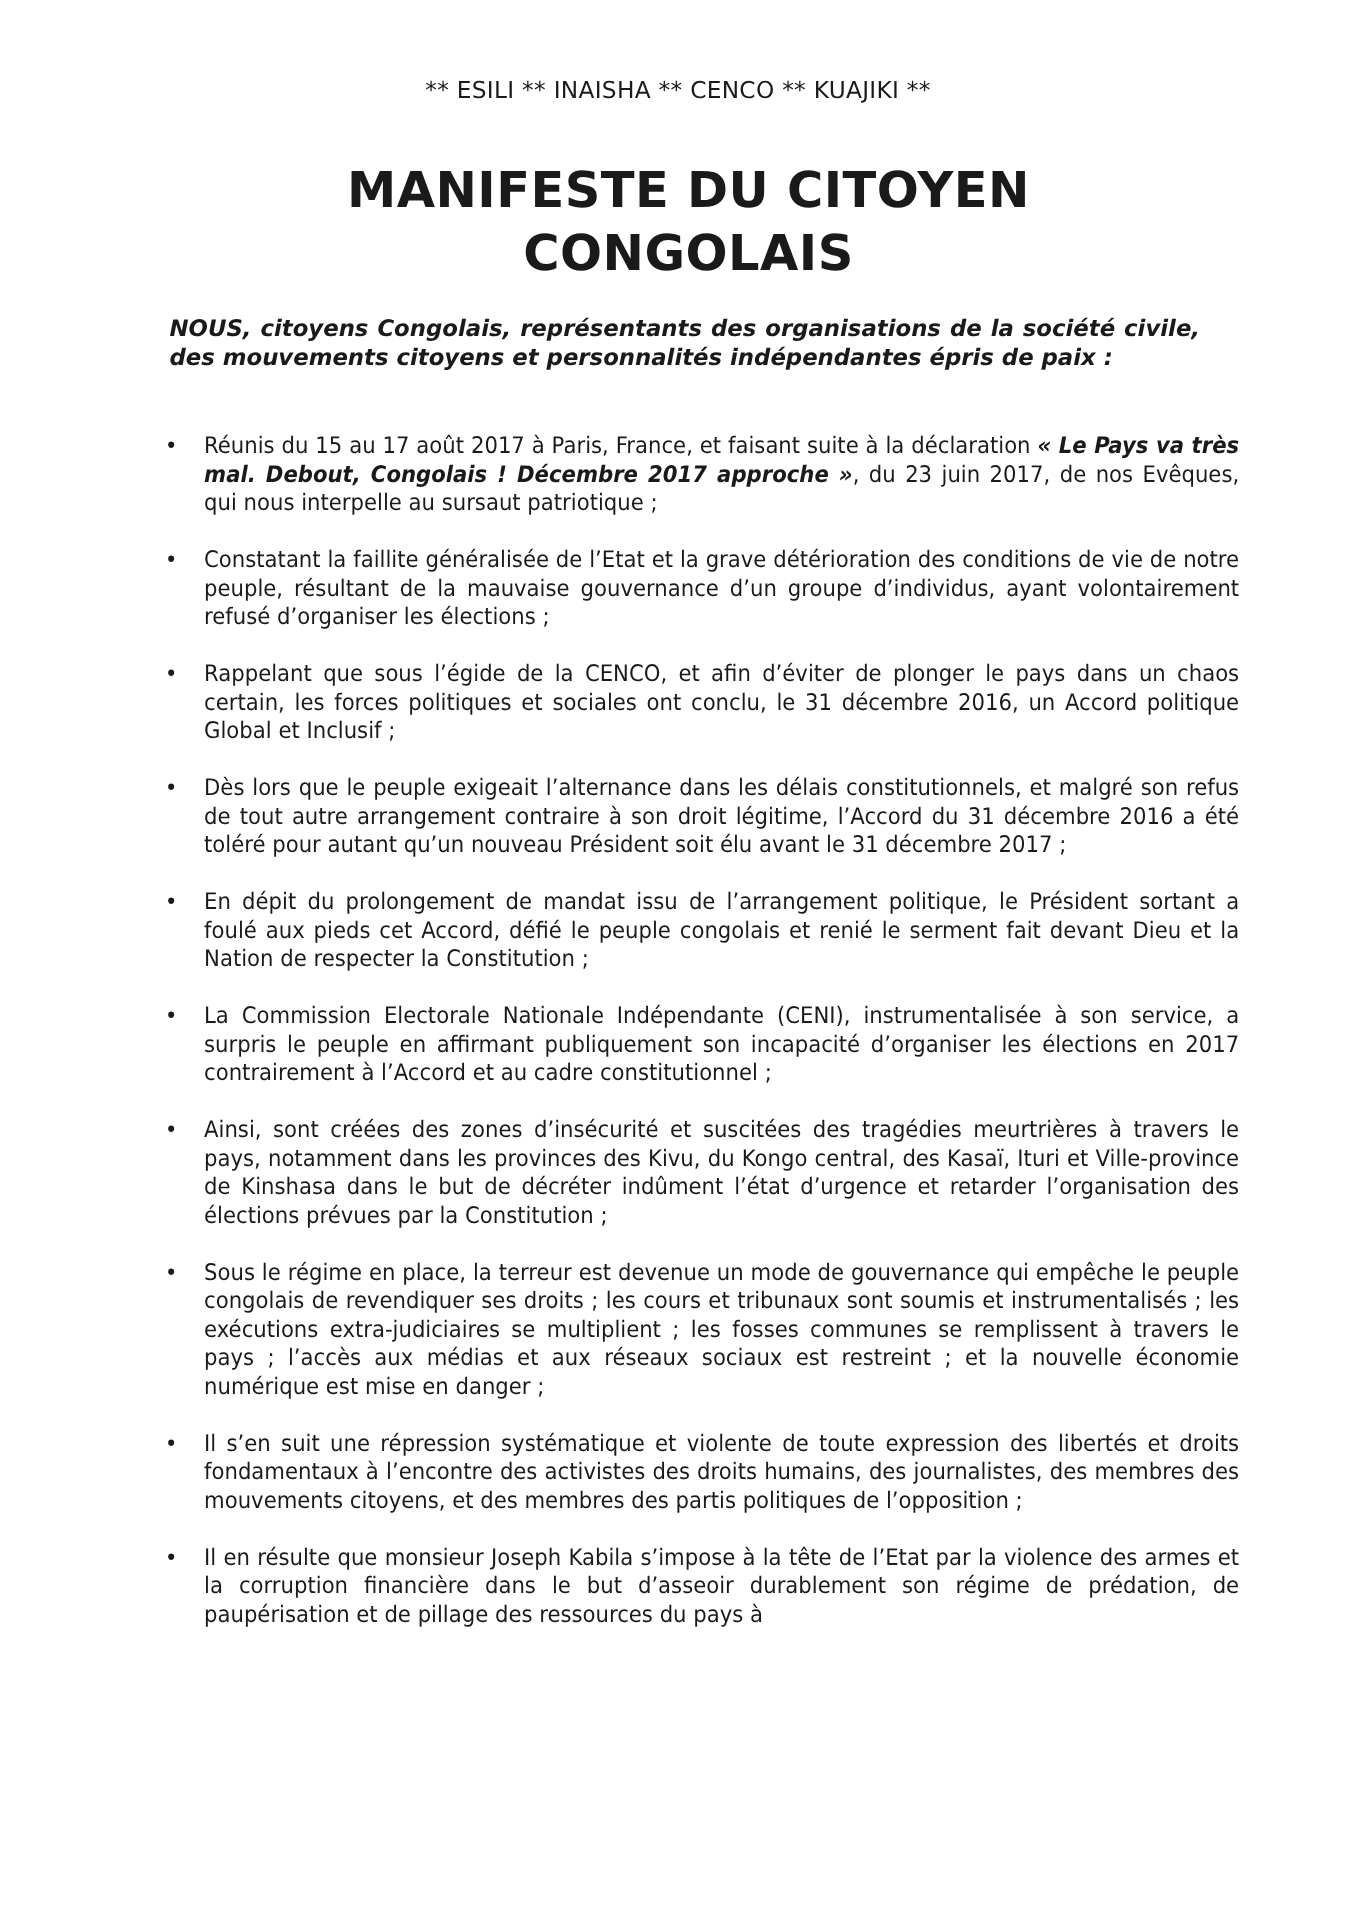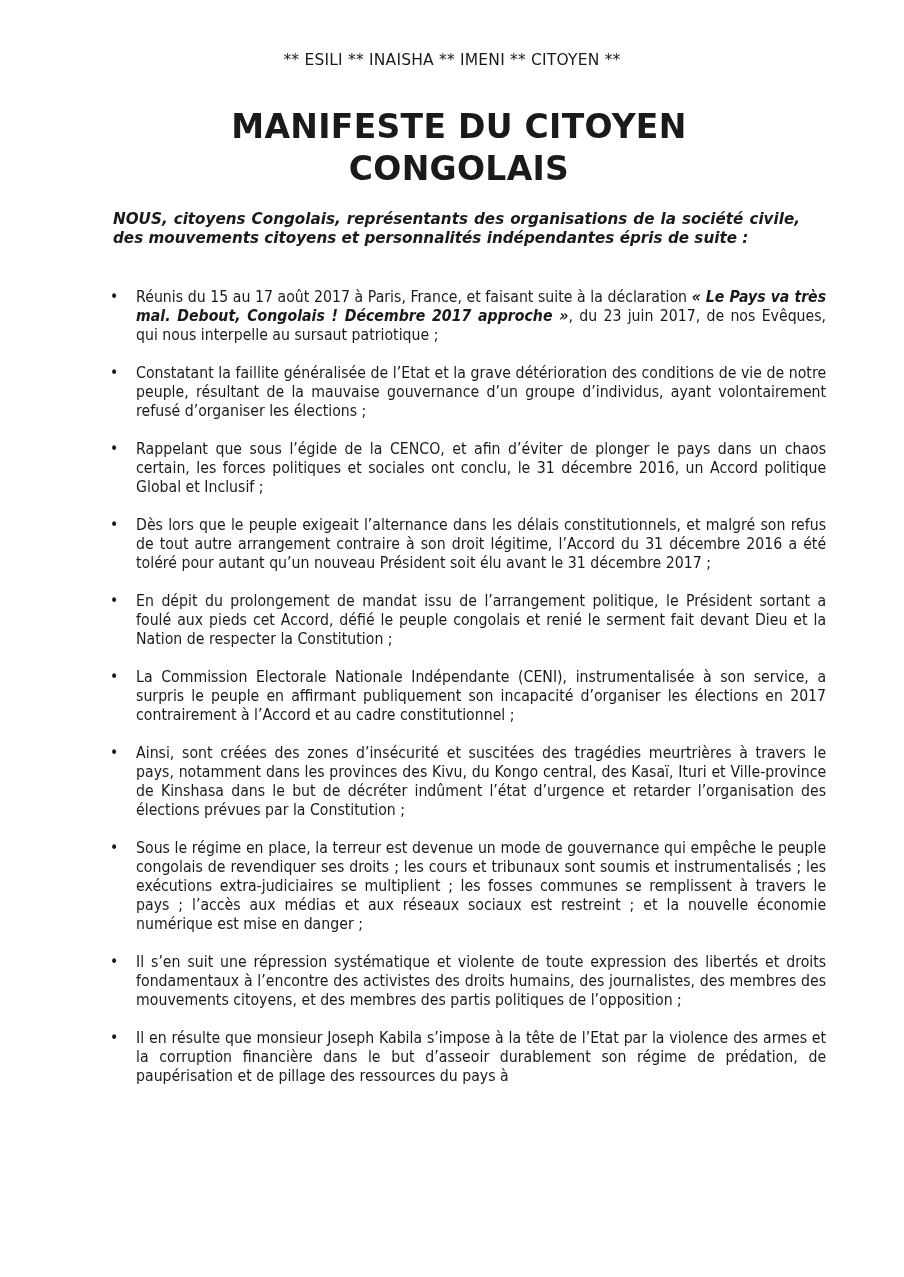--- a/index.html
+++ b/index.html
@@ -89,28 +89,28 @@
     .bold-italic {
       font-weight: bold;
       font-style: italic;
     }
   </style>
 </head>
 <body>
 
 <div class="page">
 
-  <div class="motto">** ESILI ** INAISHA ** IMENI ** CITOYEN **</div>
+  <div class="motto">** ESILI ** INAISHA ** CENCO ** KUAJIKI **</div>
 
   <div class="title">
     <div>MANIFESTE DU CITOYEN</div>
     <div>CONGOLAIS</div>
   </div>
 
-  <div class="intro">NOUS, citoyens Congolais, représentants des organisations de la société civile, des mouvements citoyens et personnalités indépendantes épris de suite :</div>
+  <div class="intro">NOUS, citoyens Congolais, représentants des organisations de la société civile, des mouvements citoyens et personnalités indépendantes épris de paix :</div>
 
   <ul class="bullets">
     <li class="bullet-item">
       <span class="bullet-dot">•</span>
       <span>Réunis du 15 au 17 août 2017 à Paris, France, et faisant suite à la déclaration </span><span class="bold-italic">« Le Pays va très mal. Debout, Congolais ! Décembre 2017 approche »</span><span>, du 23 juin 2017, de nos Evêques, qui nous interpelle au sursaut patriotique ;</span>
     </li>
     <li class="bullet-item">
       <span class="bullet-dot">•</span>
       <span>Constatant la faillite généralisée de l’Etat et la grave détérioration des conditions de vie de notre peuple, résultant de la mauvaise gouvernance d’un groupe d’individus, ayant volontairement refusé d’organiser les élections ;</span>
     </li>

